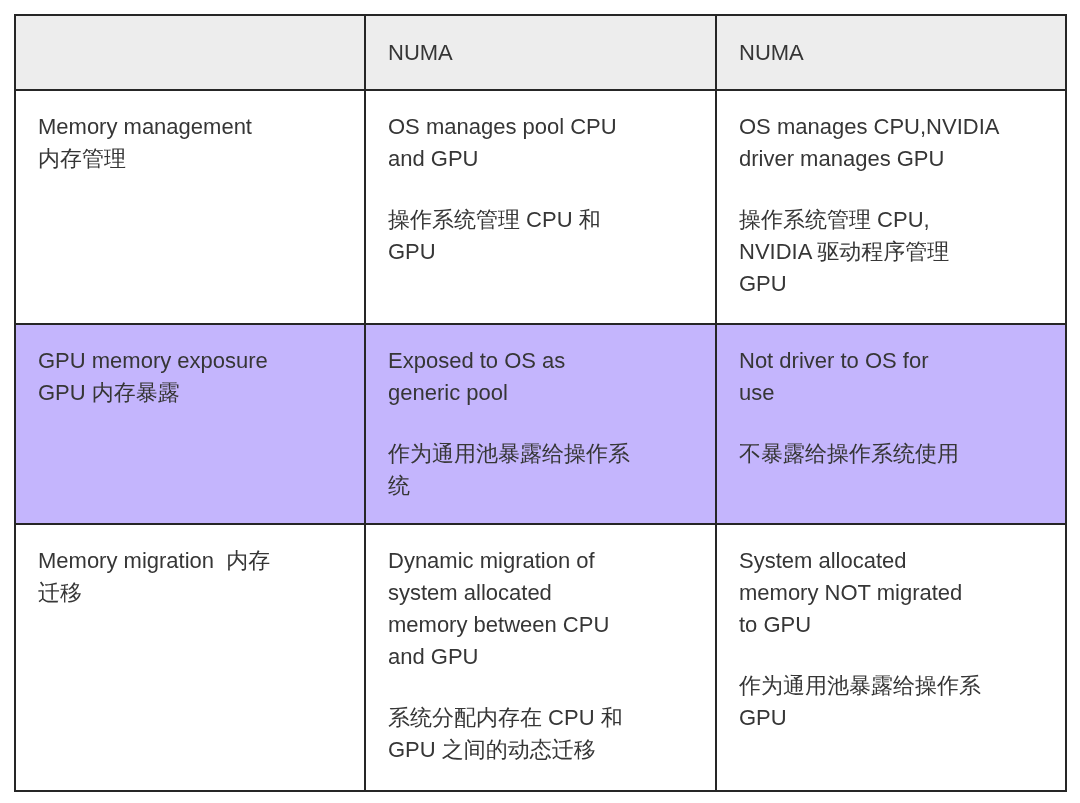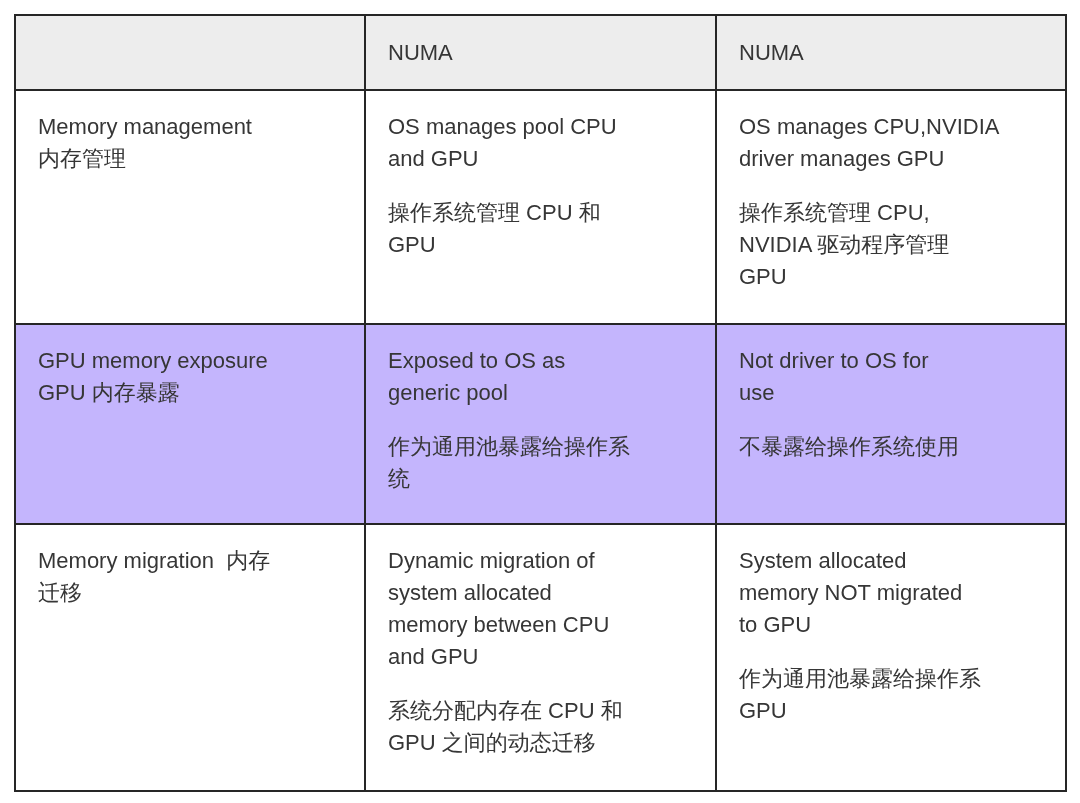--- a/index.html
+++ b/index.html
@@ -45,21 +45,21 @@
     padding-bottom: 0;
   }
   tr.striped td {
     background: #c4b5fd;
   }
   td p, th p {
     margin: 0;
     white-space: pre-wrap;
   }
   td p + p {
-    margin-top: 22px;
+    margin-top: 29px;
   }
   tr.r1 { height: 234px; padding-left: 38px; }
   tr.r2 { height: 200px; }
   tr.r3 { height: 267px; }
 </style>
 </head>
 <body>
 
 <div class="page">
   <table class="cmp">

